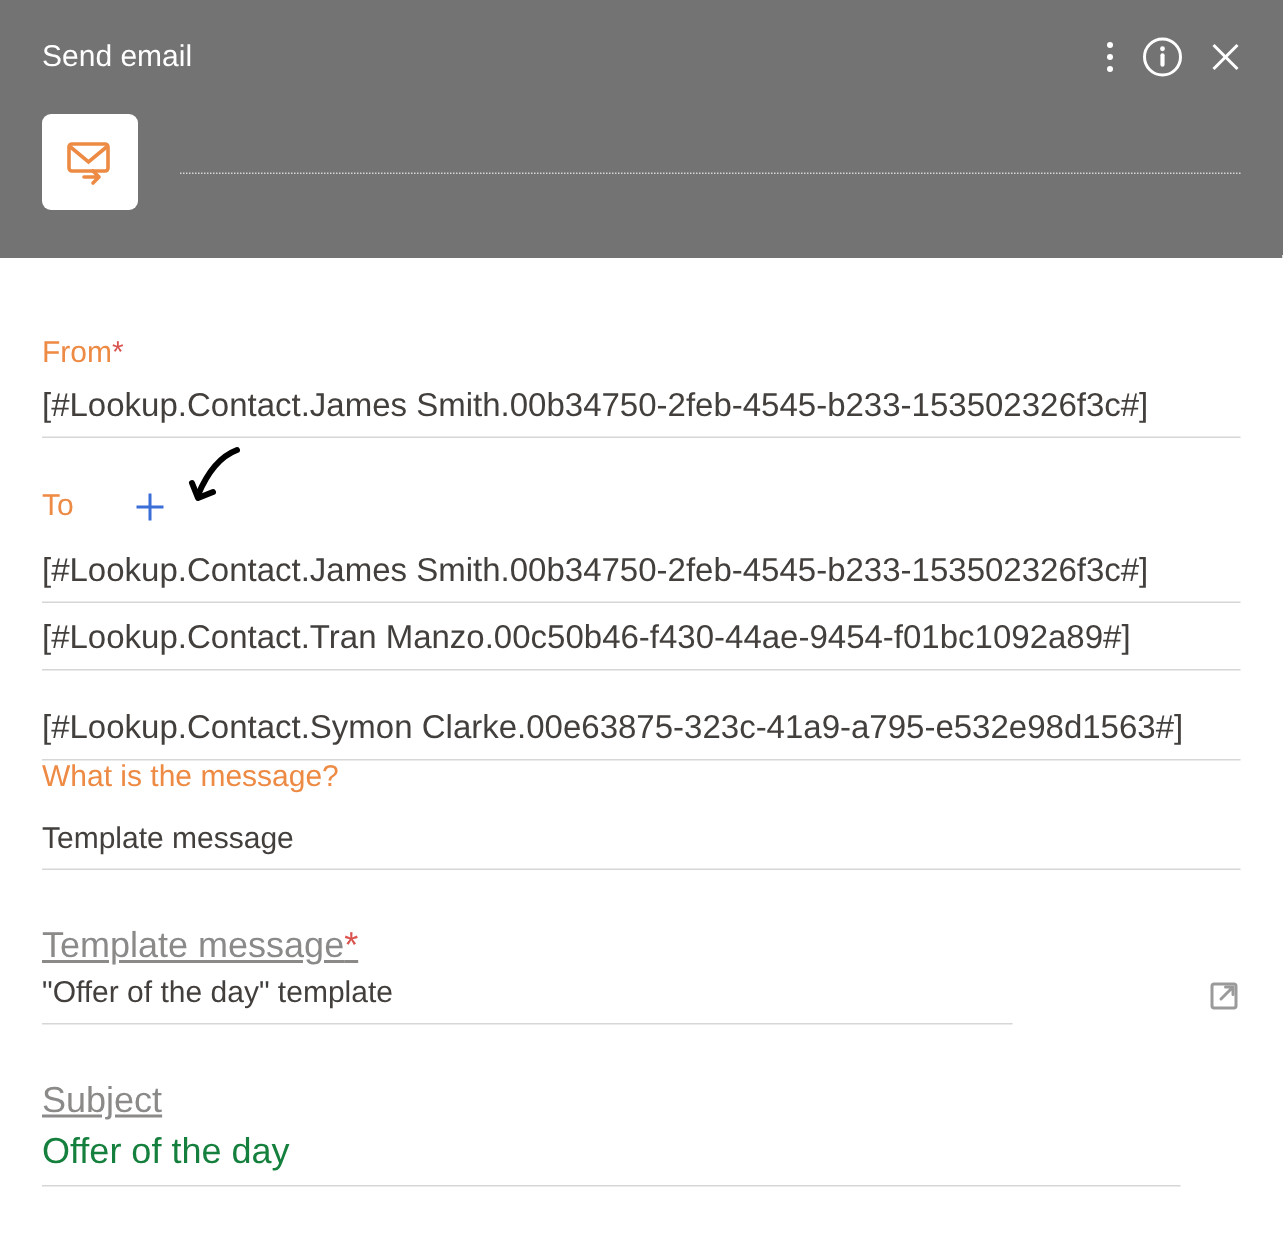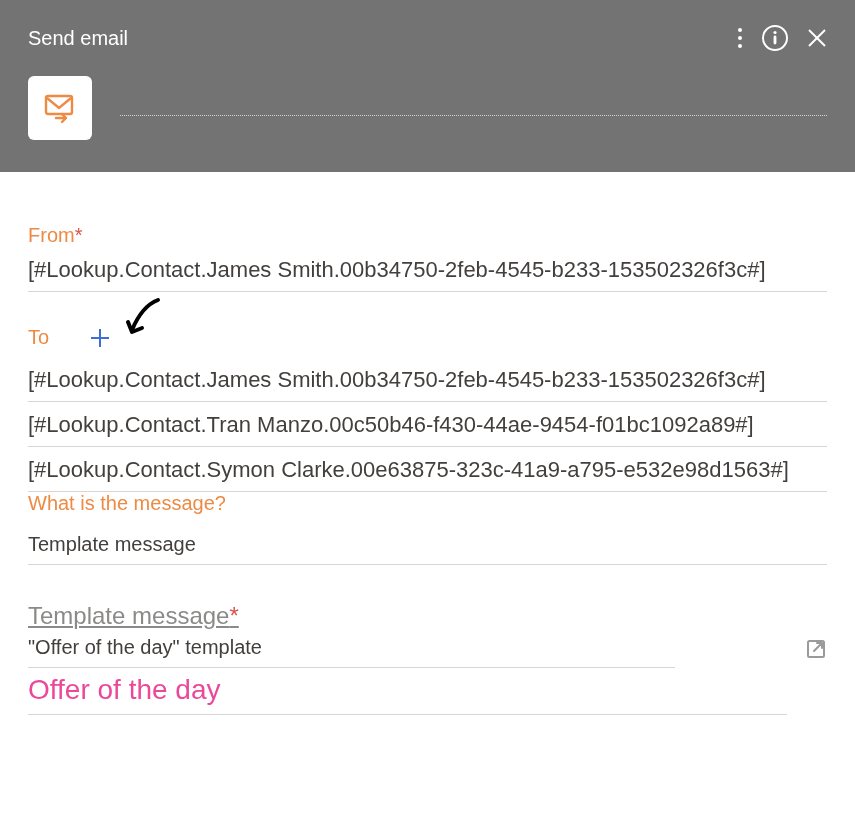--- a/index.html
+++ b/index.html
@@ -73,21 +73,21 @@
   .to-row { display: flex; align-items: center; gap: 40px; }
   .plus-icon { color: #3b6fd7; display:flex; align-items:center; }
   .group-msg { }
   .q-label { color: #ed8a44; font-size: 20px; }
   .msg-value { color: #423f3d; font-size: 20px; margin-top: 18px; padding-bottom: 8px; border-bottom: 1px solid #d6d6d6; }
   .small-label { color: #8b8a89; font-size: 24px; margin-top: 37px; text-decoration: underline; }
   .template-row { display: flex; align-items: center; justify-content: space-between; border-bottom: 1px solid #d6d6d6; padding: 6px 0 8px 0; margin-right: 100px;}
   .template-row-wrap { display:flex; align-items:center; gap: 20px;}
   .template-val { font-size: 20px; color: #423f3d; flex:1; }
   .open-icon { color: #9a9a9a; margin-left: 10px;}
-  .subject-row { border-bottom: 1px solid #d6d6d6; padding: 6px 0 8px 0; font-size: 28px; color: #ec4899; margin-right: 40px;}
+  .subject-row { border-bottom: 1px solid #d6d6d6; padding: 6px 0 8px 0; font-size: 24px; color: #15803d; margin-right: 40px;}
   .arrow-annot {
     position: absolute;
     top: -30px;
     left: 96px;
     pointer-events: none;
   }
   svg { display:block; }
 </style>
 </head>
 <body>
@@ -151,21 +151,21 @@
       <span class="plus-icon">
         <svg width="22" height="22" viewBox="0 0 22 22">
             <line x1="11" y1="2" x2="11" y2="20" stroke="#3b6fd7" stroke-width="2"></line>
             <line x1="2" y1="11" x2="20" y2="11" stroke="#3b6fd7" stroke-width="2"></line>
           </svg>
       </span>
     </div>
     <div id="to-list">
         <div class="field-line" style="margin-top: 12px;">[#Lookup.Contact.James Smith.00b34750-2feb-4545-b233-153502326f3c#]</div>
         <div class="field-line" style="margin-top: 4px;">[#Lookup.Contact.Tran Manzo.00c50b46-f430-44ae-9454-f01bc1092a89#]</div>
-        <div class="field-line" style="margin-top: 4px;">[#Lookup.Contact.Symon Clarke.00e63875-323c-41a9-a795-e532e98d1563#]</div>
+        <div class="field-line" style="margin-top: 19px;">[#Lookup.Contact.Symon Clarke.00e63875-323c-41a9-a795-e532e98d1563#]</div>
       </div>
   </div>
 
   <div class="group-msg">
     <div class="q-label">What is the message?</div>
     <div class="msg-value">Template message</div>
   </div>
 
   <div>
     <div class="small-label"><span>Template message</span><span class="asterisk">*</span></div>
@@ -176,15 +176,16 @@
       <span class="open-icon">
         <svg width="22" height="22" viewBox="0 0 22 22">
           <rect x="3" y="3" width="16" height="16" rx="1.5" fill="none" stroke="#9a9a9a" stroke-width="2"></rect>
           <path d="M9 13 L17 5 M12 5 L17 5 L17 10" fill="none" stroke="#9a9a9a" stroke-width="2" stroke-linecap="round" stroke-linejoin="round"></path>
         </svg>
       </span>
     </div>
   </div>
 
   <div>
+    <div class="small-label">Subject</div>
     <div class="subject-row">Offer of the day</div>
   </div>
 </div>
 
 </body></html>

